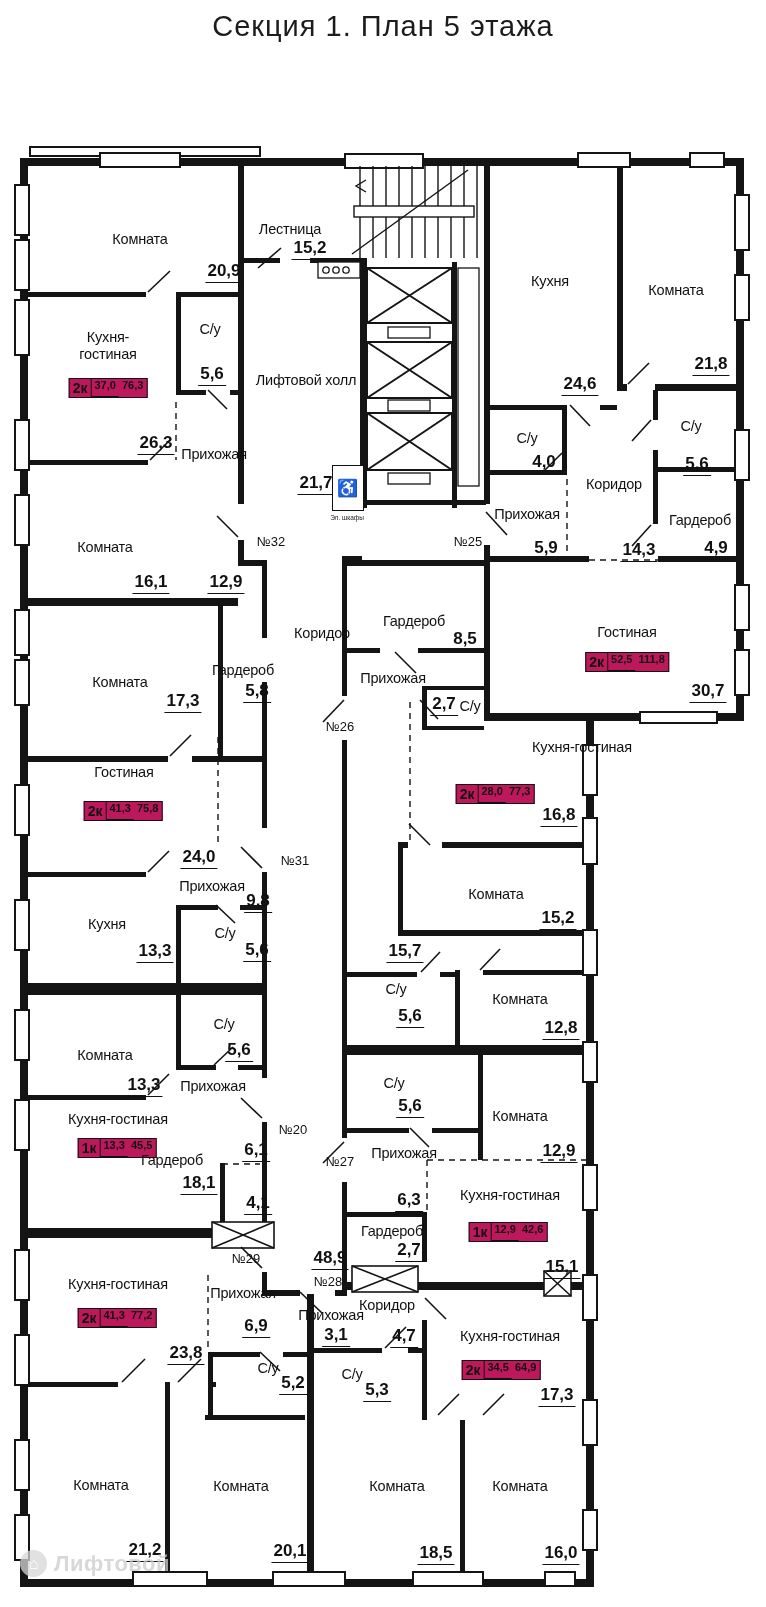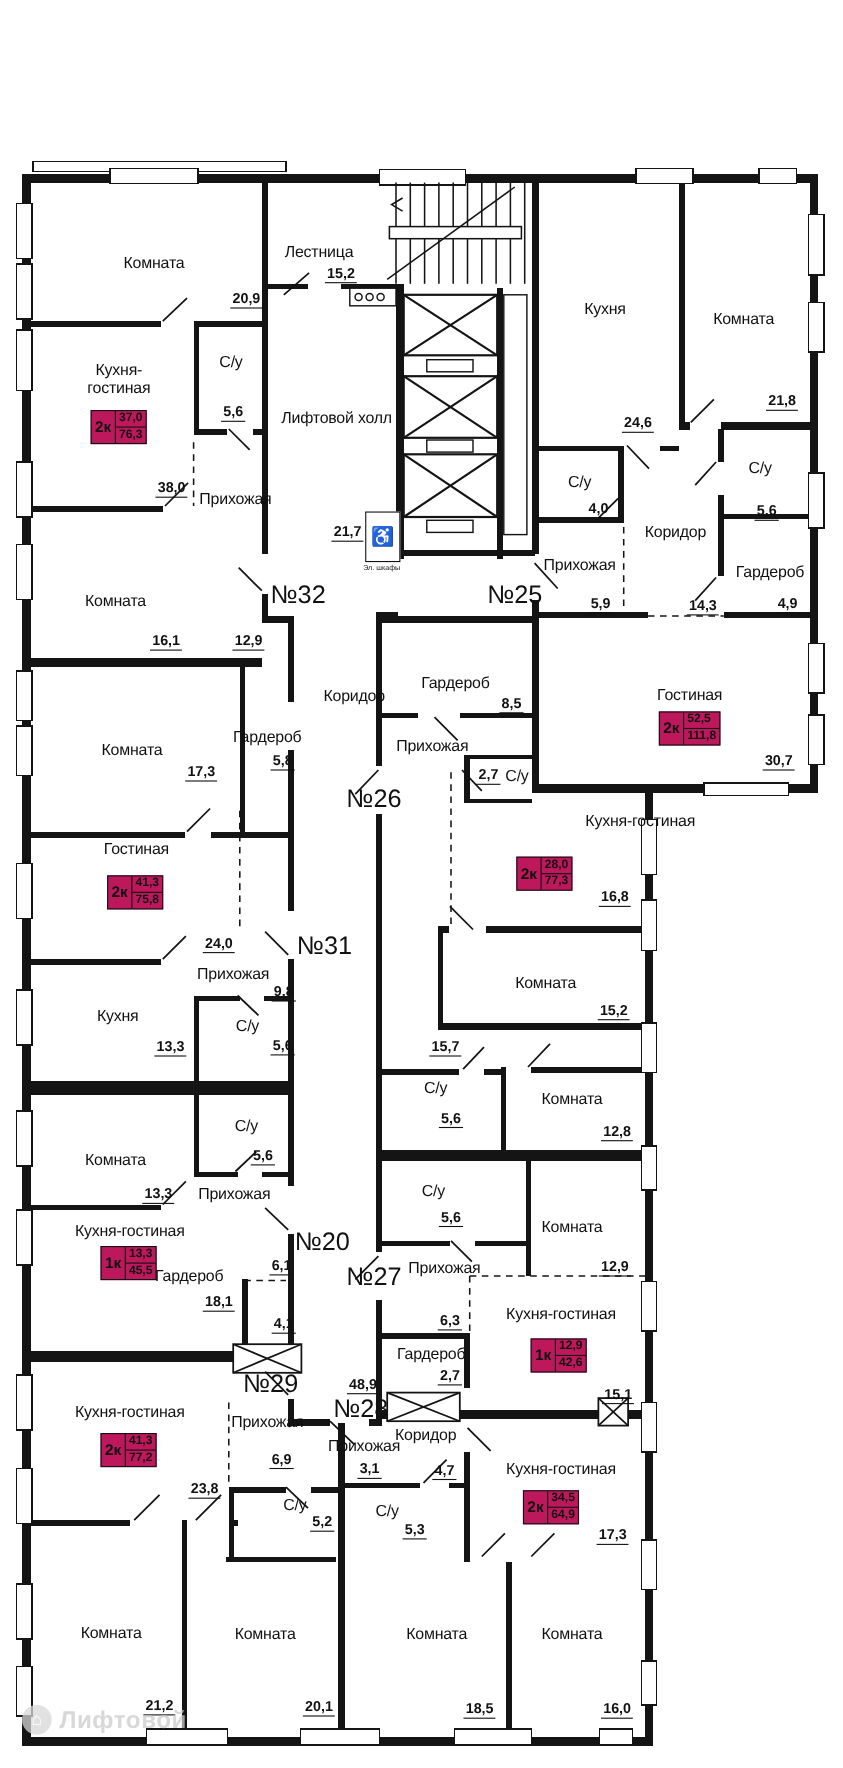--- a/index.html
+++ b/index.html
@@ -4,28 +4,28 @@
 <style>
   html,body{margin:0;padding:0;background:#fff}
   #canvas{position:relative;width:766px;height:1607px;background:#fff;overflow:hidden;
           font-family:"Liberation Sans",sans-serif;color:#111}
   #plan-svg{position:absolute;left:0;top:0}
   .ttl{position:absolute;top:10px;left:50%;transform:translateX(-50%);
        font-size:29px;letter-spacing:1px;color:#1c1c1c;white-space:nowrap;font-weight:400}
   .lbl{position:absolute;transform:translate(-50%,-50%);font-size:14.5px;letter-spacing:-0.2px;
        white-space:nowrap;color:#111;line-height:1.2}
   .lbl.wrap{white-space:normal;width:94px;text-align:center}
-  .num{position:absolute;transform:translate(-50%,-50%);font-size:13px;font-weight:700;
+  .num{position:absolute;transform:translate(-50%,-50%);font-size:17px;font-weight:700;
        border-bottom:1.6px solid #111;padding:0 2px 1px;white-space:nowrap;color:#111}
-  .apt{position:absolute;transform:translate(-50%,-50%);font-size:23px;white-space:nowrap;color:#111}
+  .apt{position:absolute;transform:translate(-50%,-50%);font-size:13px;white-space:nowrap;color:#111}
   .aptbox{position:absolute;transform:translate(-50%,-50%);display:flex;align-items:stretch;
           border:1.6px solid #111;background:#be185d;color:#111}
   .aptbox .t{padding:1px 3px;font-size:14px;font-weight:700;display:flex;align-items:center;
              border-right:1.6px solid #111}
-  .aptbox .vals{display:flex;flex-direction:column;}
+  .aptbox .vals{display:flex;flex-direction:row;}
   .aptbox .vals span{font-size:11px;font-weight:700;line-height:1.25;padding:0 3px}
   .aptbox .vals span:first-child{border-bottom:1.2px solid #111}
   .tiny{position:absolute;transform:translate(-50%,-50%);font-size:6.5px;color:#222;white-space:nowrap}
   .wheel{position:absolute;left:332px;top:465px;width:30px;height:44px;border:1.5px solid #111;
          display:flex;align-items:center;justify-content:center;font-size:17px;color:#111;background:#fff}
   .wm{position:absolute;left:20px;top:1550px;display:flex;align-items:center;gap:7px;opacity:.75}
   .wm .wm-logo{width:27px;height:27px;border-radius:50%;background:#d7d7d7;color:#fff;
                display:flex;align-items:center;justify-content:center;font-size:16px}
   .wm .wm-text{font-size:22px;font-weight:700;color:#cbcbcb;letter-spacing:.5px}
 </style>
@@ -275,20 +275,21 @@
     <line x1="410" y1="702" x2="410" y2="842"></line>
         <line x1="567" y1="479" x2="567" y2="556"></line>
     <line x1="589" y1="560" x2="658" y2="560"></line>
     <line x1="427" y1="1160" x2="427" y2="1212"></line>
         <line x1="427" y1="1160" x2="588" y2="1160"></line>
     <line x1="208" y1="1275" x2="208" y2="1350"></line>
         <line x1="222" y1="1164" x2="260" y2="1164"></line>
   </g>
 </svg>
 
+<div class="ttl">Секция 1. План 5 этажа</div>
 
 <div class="lbl" style="left:290px;top:230px">Лестница</div>
 <div class="num" style="left:310px;top:249px">15,2</div>
 <div class="lbl" style="left:306px;top:381px">Лифтовой холл</div>
 <div class="num" style="left:316px;top:484px">21,7</div>
 <div class="lbl" style="left:322px;top:634px">Коридор</div>
 <div class="num" style="left:330px;top:1259px">48,9</div>
 <div class="wheel">♿</div>
 <div class="tiny" style="left:347px;top:517px">Эл. шкафы</div>
 
@@ -296,21 +297,21 @@
 <div class="lbl" style="left:140px;top:240px">Комната</div>
 <div class="num" style="left:224px;top:272px">20,9</div>
 <div class="lbl wrap" style="left:108px;top:346px">Кухня-гостиная</div>
 <div class="aptbox" style="left:108px;top:388px">
   <span class="t">2к</span>
   <span class="vals">
         <span>37,0</span>
         <span>76,3</span>
       </span>
 </div>
-<div class="num" style="left:156px;top:444px">38,0</div>
+<div class="num" style="left:156px;top:444px">26,3</div>
 <div class="lbl" style="left:210px;top:330px">С/у</div>
 <div class="num" style="left:212px;top:375px">5,6</div>
 <div class="lbl" style="left:214px;top:455px">Прихожая</div>
 <div class="num" style="left:226px;top:583px">12,9</div>
 <div class="lbl" style="left:105px;top:548px">Комната</div>
 <div class="num" style="left:151px;top:583px">16,1</div>
 
 <div class="apt" style="left:468px;top:541px">№25</div>
 <div class="lbl" style="left:550px;top:282px">Кухня</div>
 <div class="num" style="left:580px;top:385px">24,6</div>

